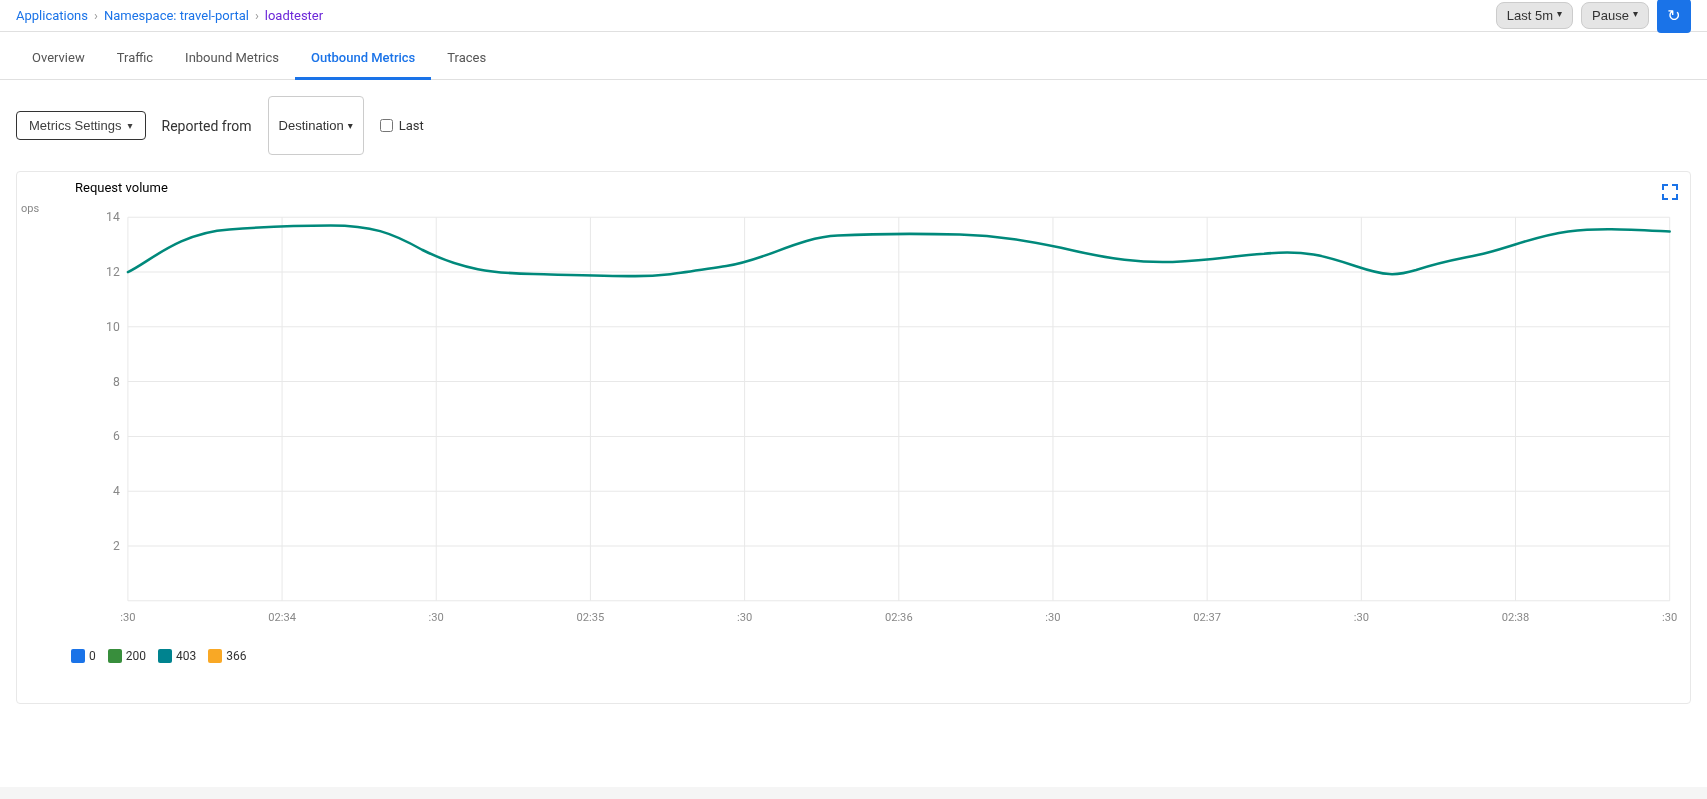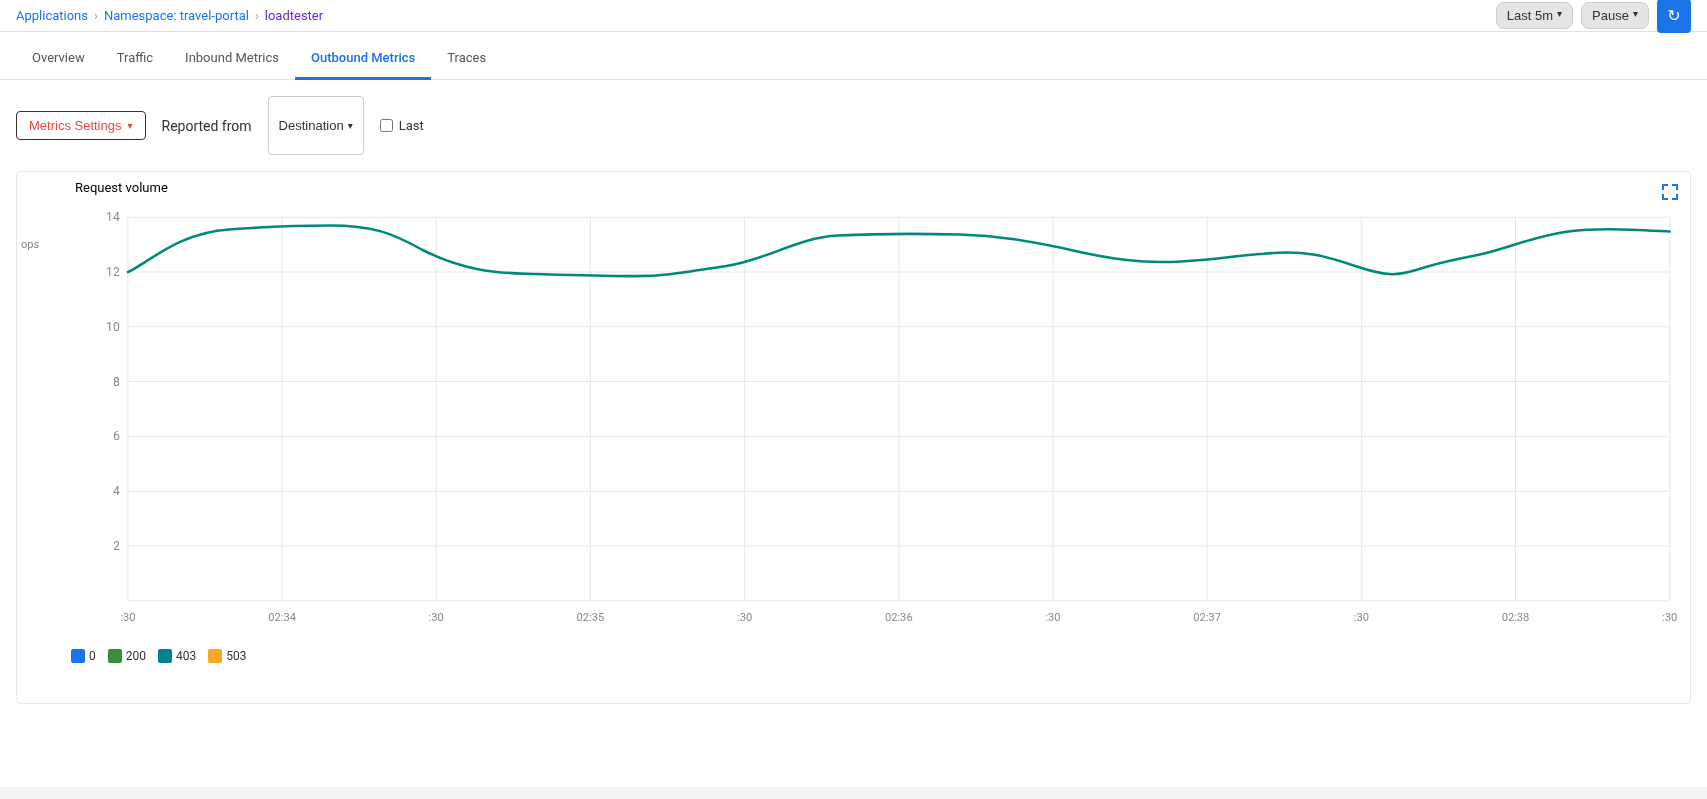--- a/index.html
+++ b/index.html
@@ -40,40 +40,40 @@
     .tab.active { color: #1a73e8; border-bottom-color: #1a73e8; font-weight: 500; }
 
     
     .content { background: #fff; margin: 0; padding: 16px; min-height: calc(100vh - 92px); }
 
     
     .toolbar-row { display: flex; align-items: center; gap: 16px; margin-bottom: 16px; }
     .toolbar-btn {
       display: flex; align-items: center; gap: 6px;
       border: 1px solid #333; background: #fff; padding: 6px 12px;
-      border-radius: 4px; cursor: pointer; font-size: 13px; color: #ef4444; font-weight: 500; text-align: center;
+      border-radius: 4px; cursor: pointer; font-size: 13px; color: #404040; font-weight: 500; text-align: center;
     }
     .reported-from { font-size: 14px; color: #333; }
     .dest-btn {
       display: flex; align-items: center; gap: 4px;
       border: 1px solid #ccc; background: #fff; padding: 21px 10px;
       border-radius: 4px; cursor: pointer; font-size: 13px; color: #333;
     }
     .spans-label { display: flex; align-items: center; gap: 6px; font-size: 13px; color: #333; cursor: pointer; }
     .spans-label input[type="checkbox"] { cursor: pointer; }
 
     
     .chart-wrapper {
       position: relative; padding: 8px 0 40px 50px;
       border: 1px solid #e8e8e8; border-radius: 4px; background: #fff;
     }
     .chart-title { font-size: 13px; color: #000000; margin-bottom: 2px; padding-left: 4px; }
     .chart-y-label {
       position: absolute; left: 4px; top: 30px;
-      font-size: 11px; color: #888; writing-mode: horizontal-tb; margin-top: 36px;
+      font-size: 11px; color: #888; writing-mode: horizontal-tb;
     }
     .expand-btn {
       position: absolute; right: 8px; top: 8px;
       cursor: pointer; color: #1a73e8; font-size: 18px; background: none; border: none;
       width: 24px; height: 24px; display: flex; align-items: center; justify-content: center;
     }
     .chart-area { position: relative; width: 100%; }
     svg.chart-svg { width: 100%; display: block; }
 
     
@@ -225,17 +225,17 @@
       <div class="legend-item">
         <div class="legend-color" style="background:#388e3c;"></div>
         <span>200</span>
       </div>
       <div class="legend-item">
         <div class="legend-color" style="background:#00838f;"></div>
         <span>403</span>
       </div>
       <div class="legend-item">
         <div class="legend-color" style="background:#f9a825;"></div>
-        <span>503</span>
+        <span>366</span>
       </div>
     </div>
   </div>
 </div>
 
 </body></html>

